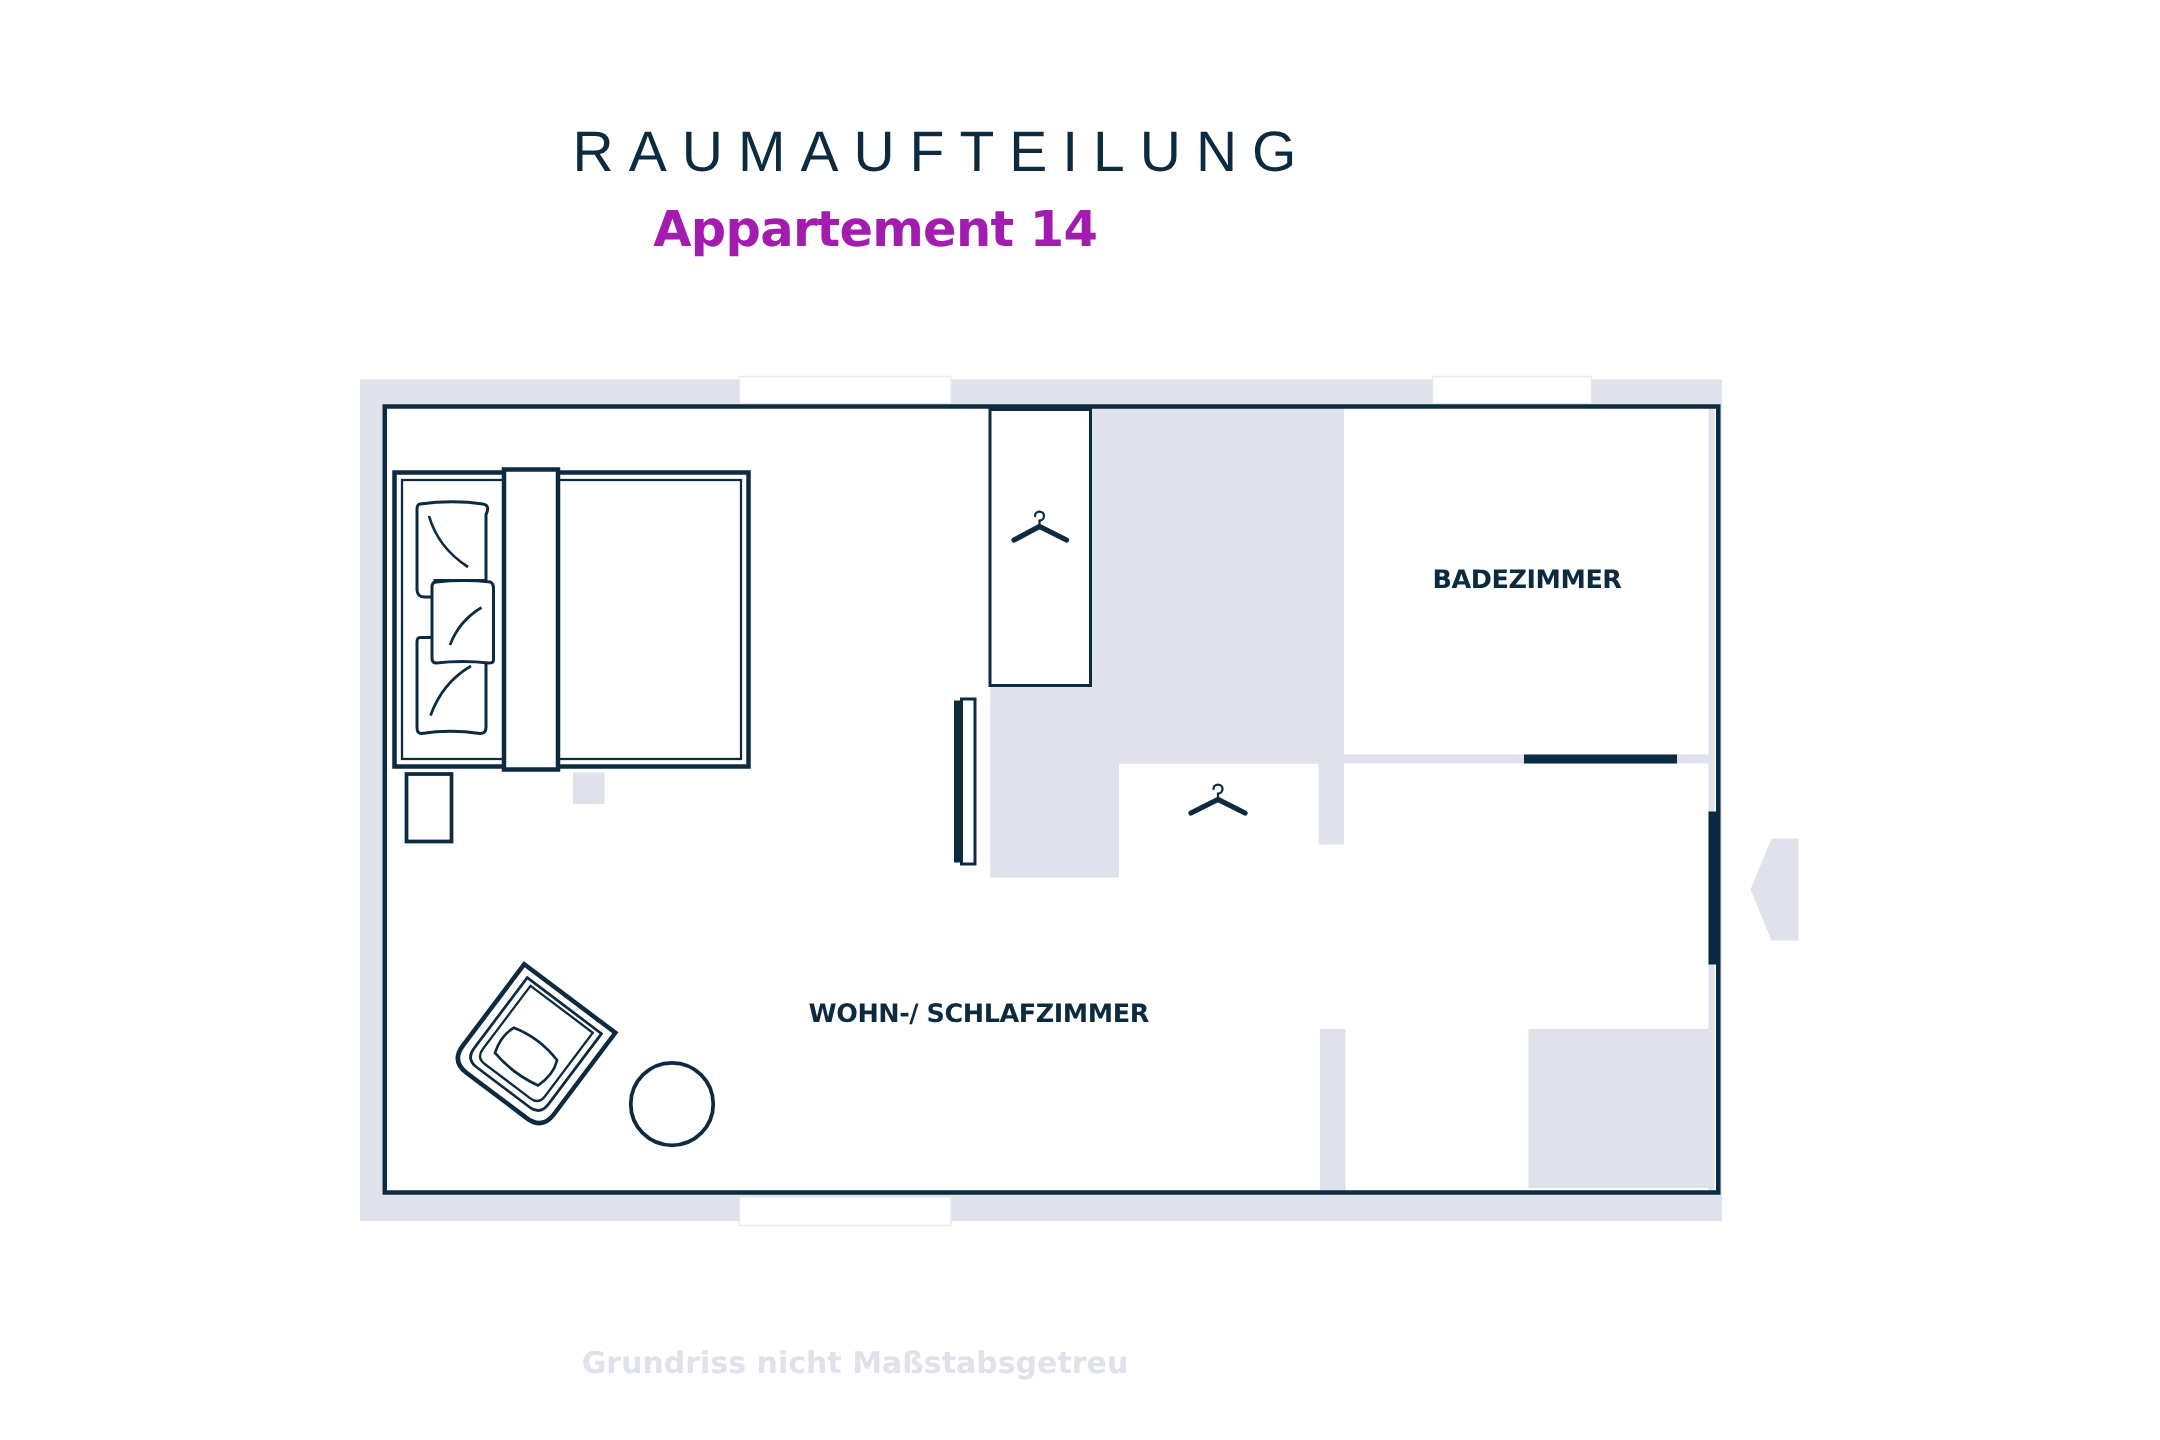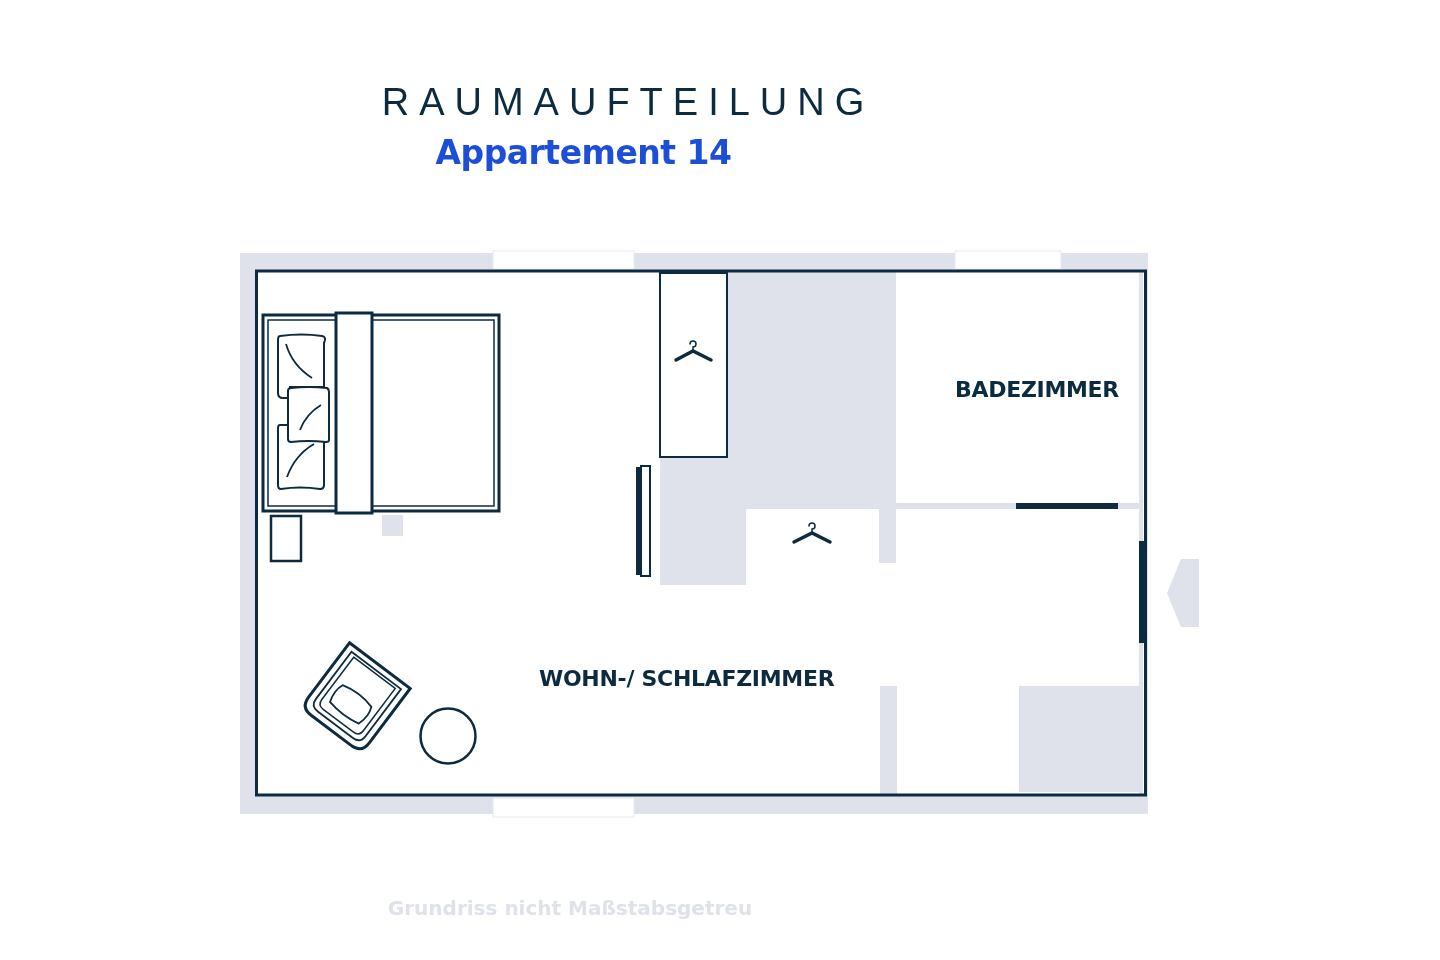--- a/index.html
+++ b/index.html
@@ -32,35 +32,35 @@
     .title-sub {
       position: absolute;
       left: 0;
       top: 132px;
       width: 1167px;
       text-align: center;
       font-family: "DejaVu Sans", sans-serif;
       font-weight: bold;
       font-size: 33px;
       letter-spacing: -0.5px;
-      color: #1d4ed8;
+      color: #a21caf;
       line-height: 42px;
     }
     .plan {
       position: absolute;
       left: 0;
       top: 0;
       width: 1440px;
       height: 960px;
     }
     .room-label {
       position: absolute;
       font-family: "DejaVu Sans", sans-serif;
       font-weight: bold;
-      font-size: 22px;
+      font-size: 17px;
       color: #0d2b40;
       white-space: nowrap;
       letter-spacing: -0.3px;
     }
     .label-bad {
       left: 955px;
       top: 377px;
     }
     .label-wohn {
       left: 539px;

